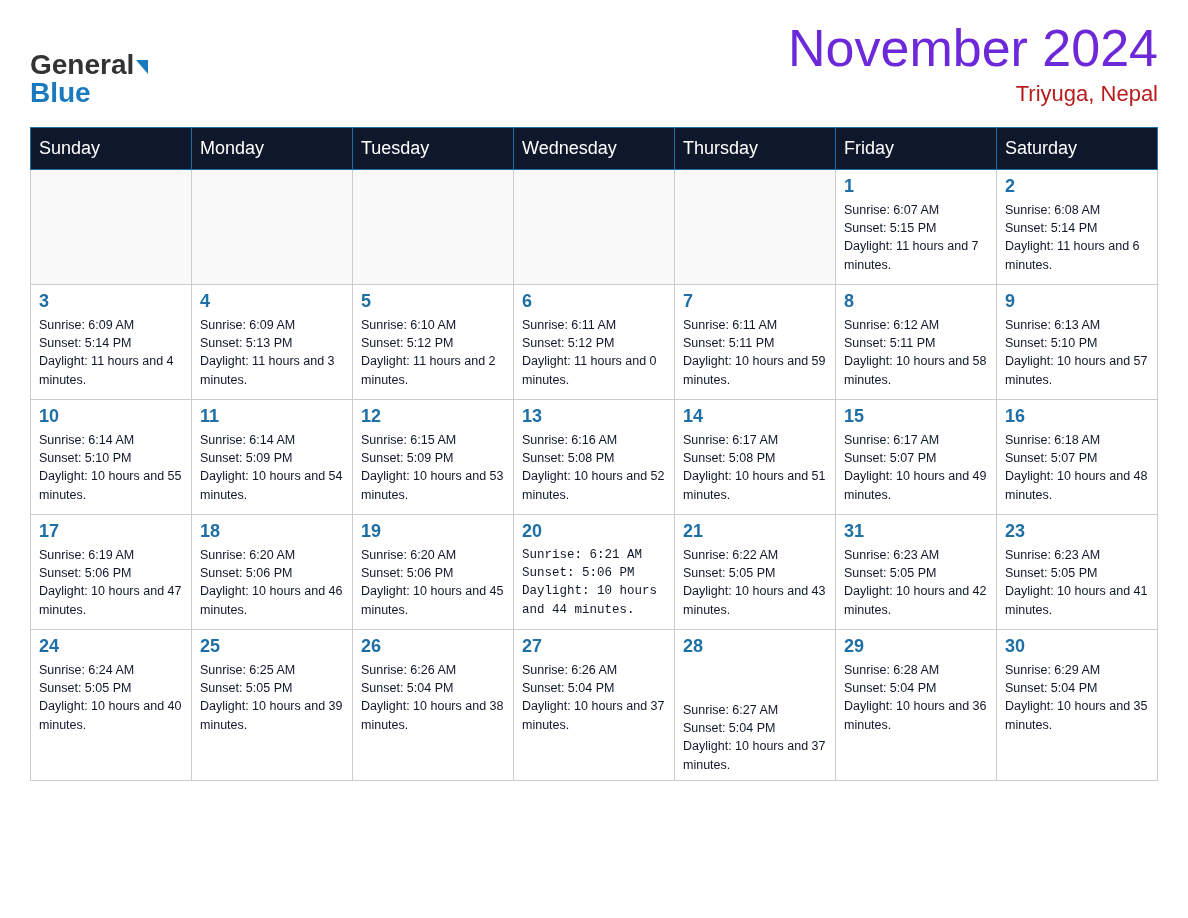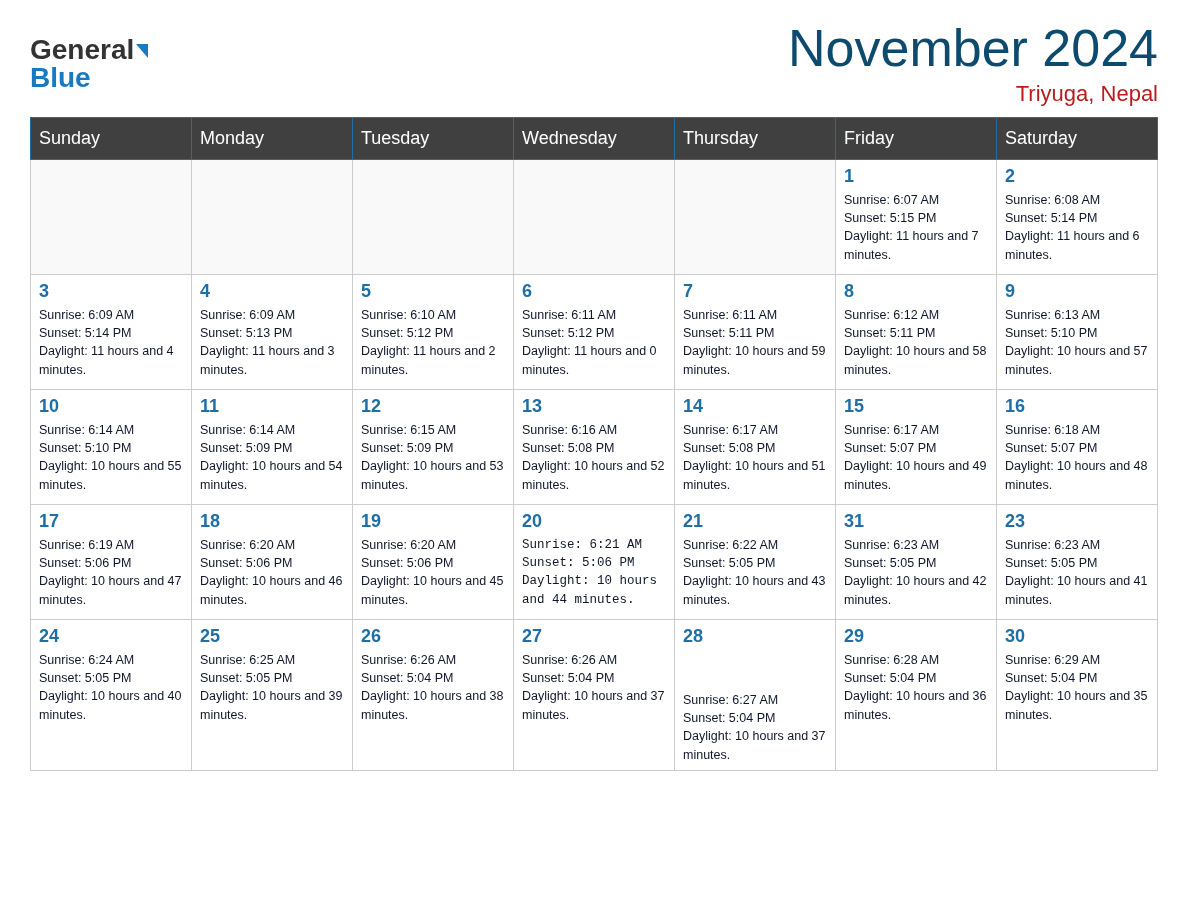--- a/index.html
+++ b/index.html
@@ -6,22 +6,22 @@
     body {
       font-family: Arial, sans-serif;
       background: #fff;
       padding: 20px 30px;
       width: 1188px;
       min-height: 918px;
     }
     .header {
       display: flex;
       justify-content: space-between;
-      align-items: center;
-      margin-bottom: 10px;
+      align-items: flex-end;
+      margin-bottom: 20px;
     }
     .logo {
       display: flex;
       flex-direction: column;
       align-items: flex-start;
     }
     .logo-general {
       font-size: 28px;
       font-weight: bold;
       color: #333;
@@ -44,35 +44,35 @@
       vertical-align: middle;
       position: relative;
       top: -3px;
     }
     .title-section {
       text-align: right;
     }
     .month-title {
       font-size: 52px;
       font-weight: normal;
-      color: #0c4a6e;
+      color: #6d28d9;
       line-height: 1.1;
     }
     .location {
       font-size: 22px;
       color: #b91c1c;
       margin-top: 4px;
     }
     .calendar {
       width: 100%;
       border-collapse: collapse;
       border: 1px solid #aaa;
     }
     .calendar th {
-      background-color: #404040;
+      background-color: #0f172a;
       color: #fff;
       font-size: 18px;
       font-weight: normal;
       padding: 10px 8px;
       text-align: left;
       border: 1px solid #1e6fa5;
     }
     .calendar td {
       width: 14.28%;
       vertical-align: top;

